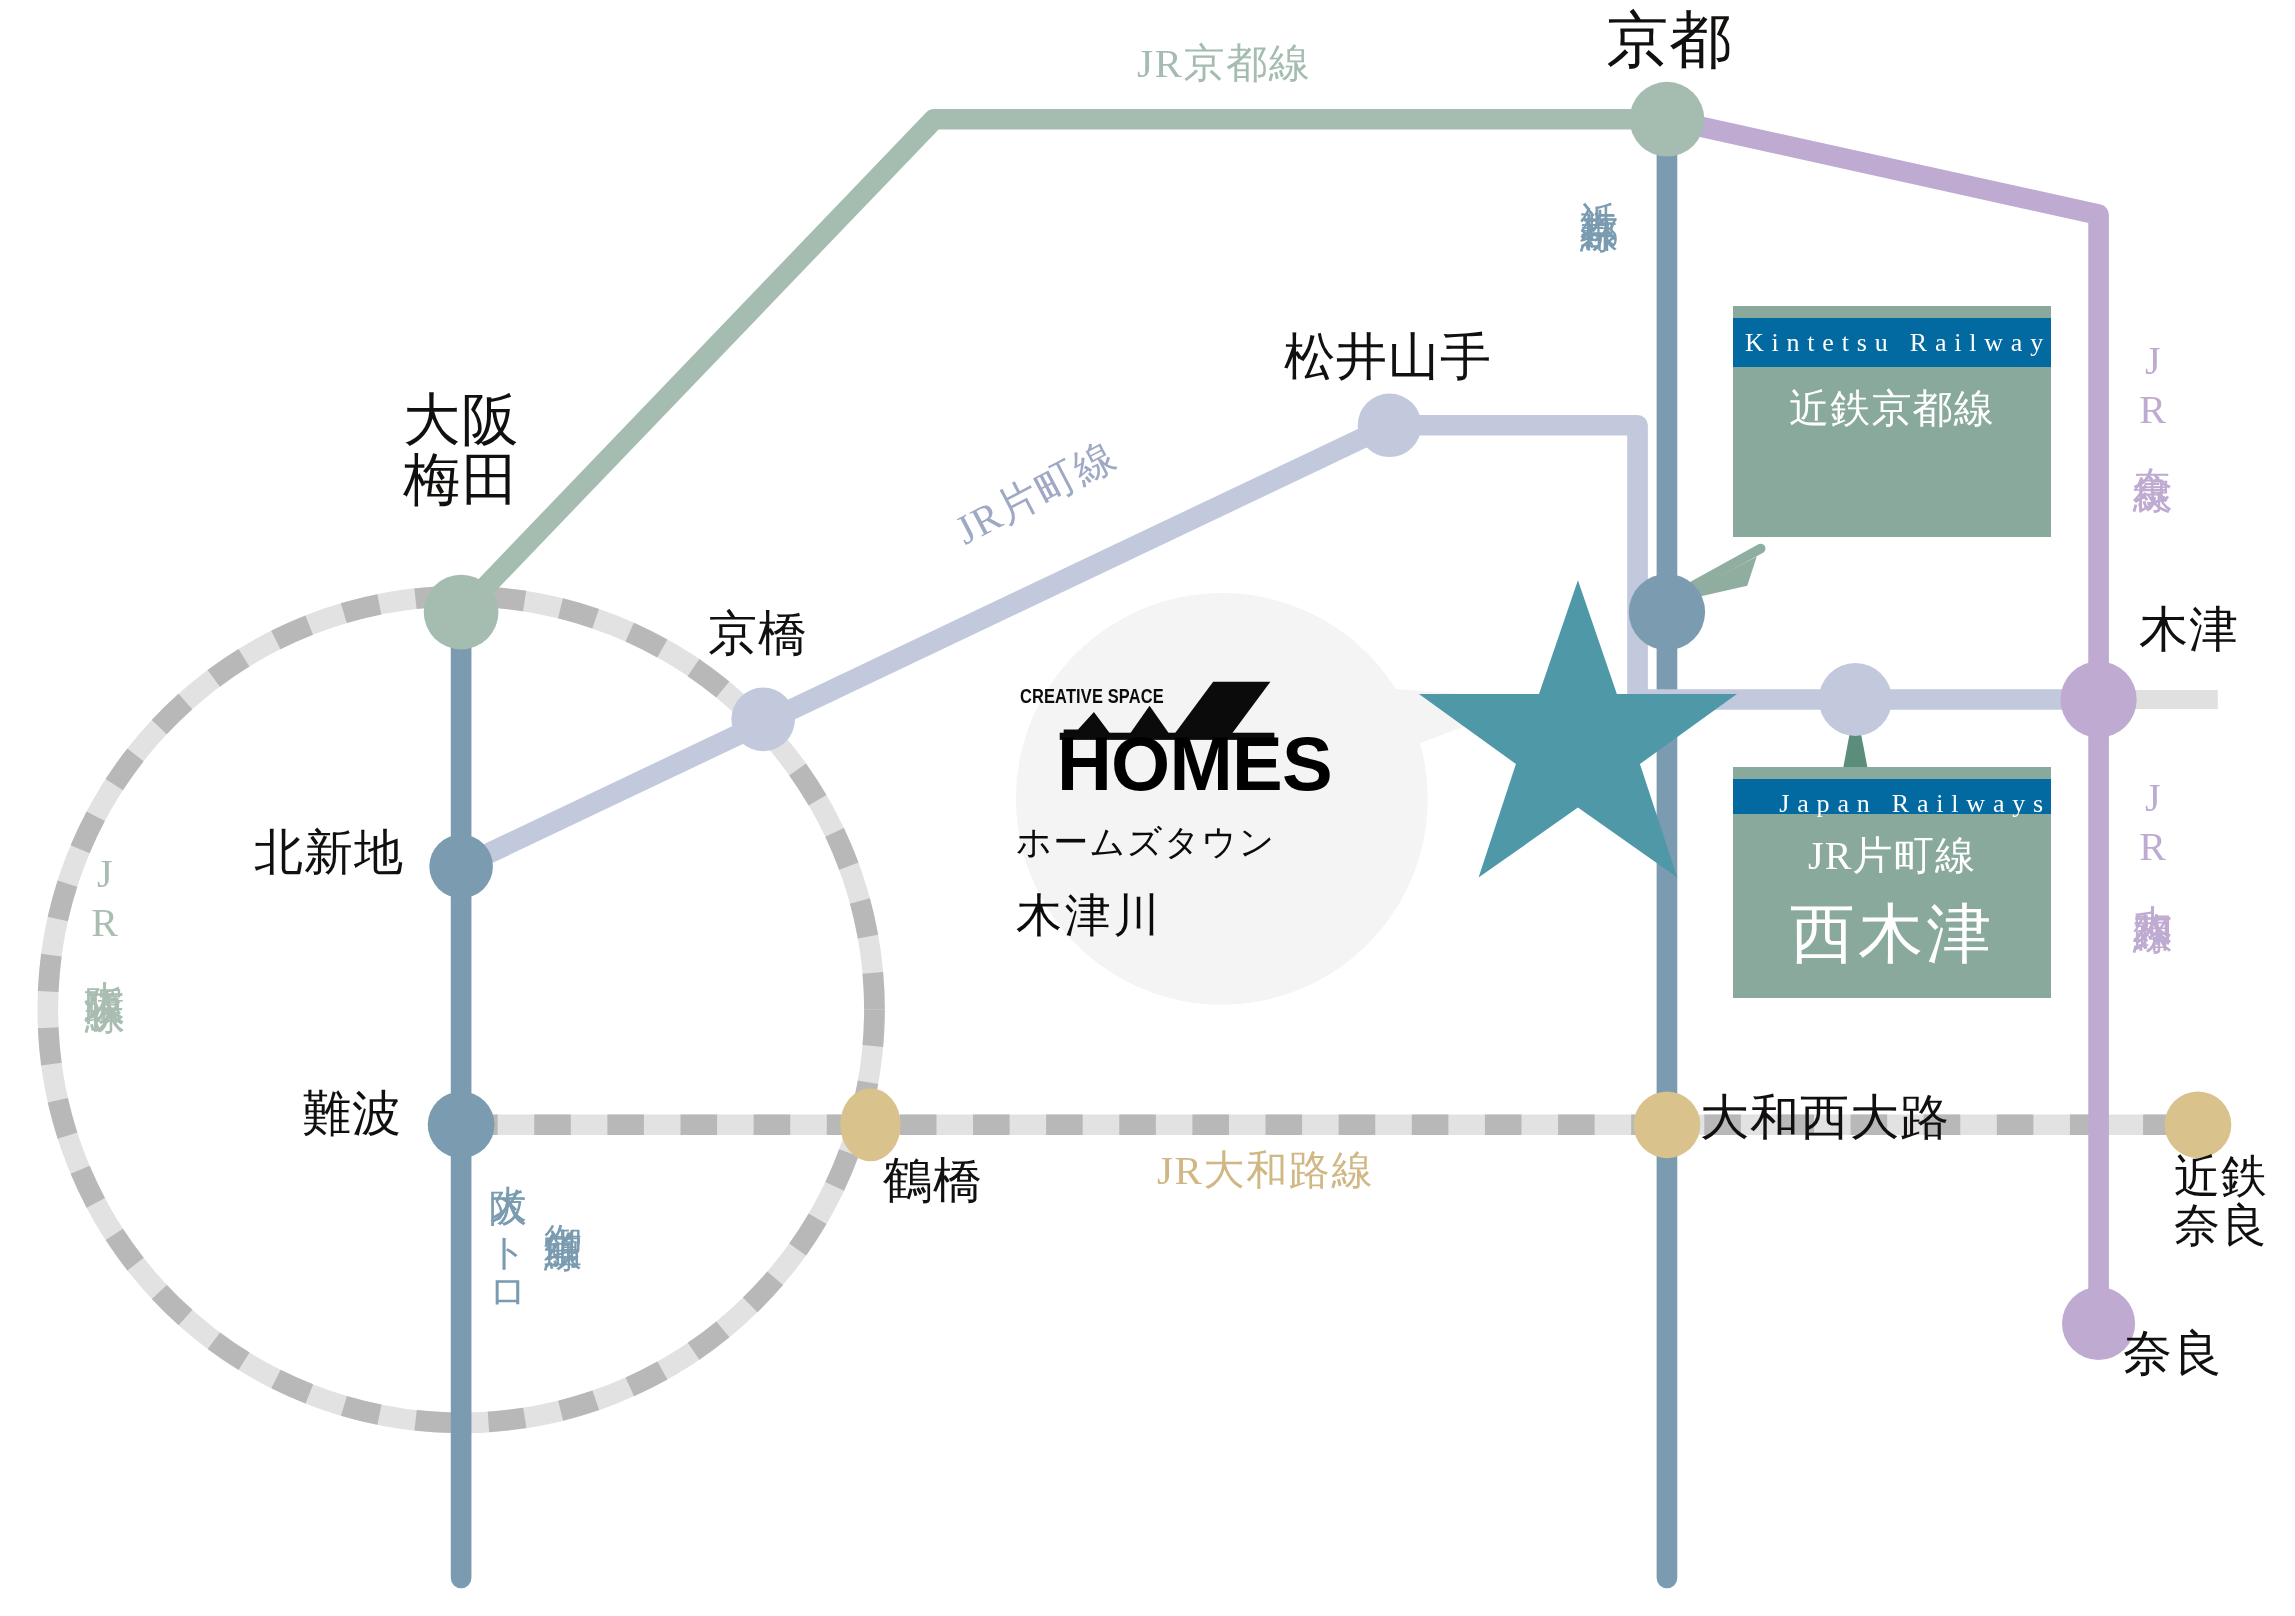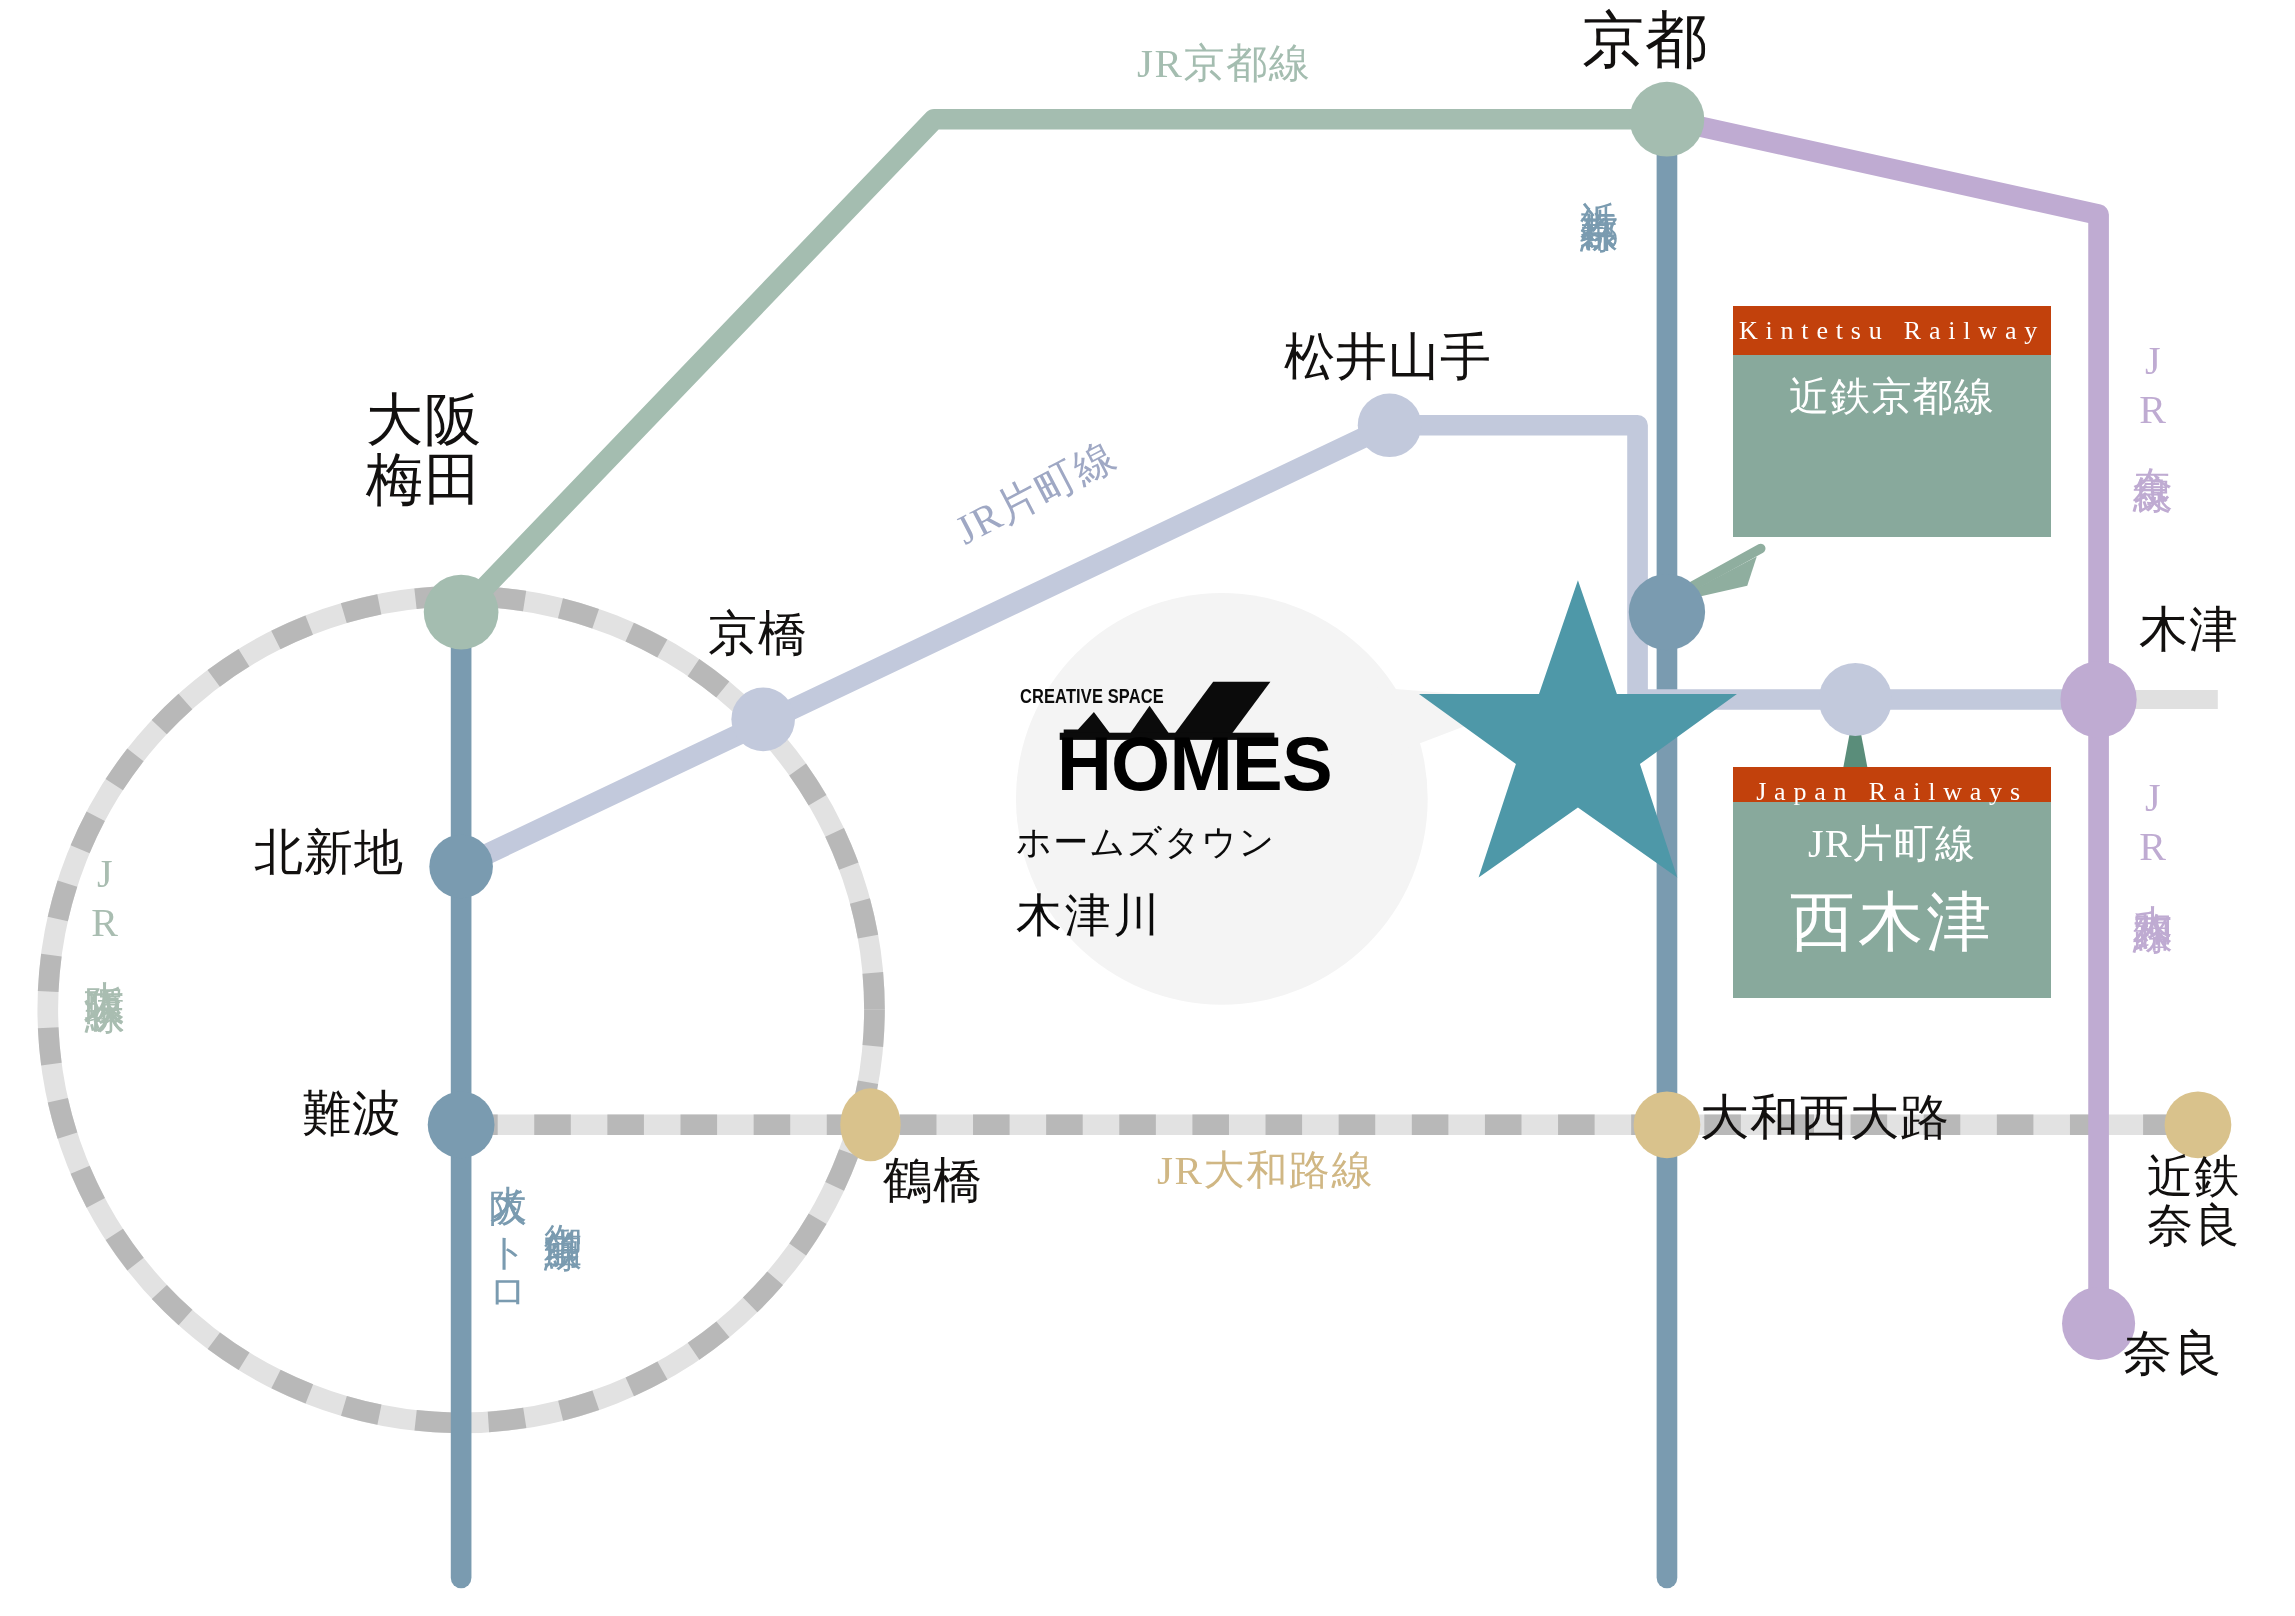--- a/index.html
+++ b/index.html
@@ -8,39 +8,40 @@
     width:2295px;height:1616px;overflow:hidden;position:relative;
   }
   #map{position:absolute;left:0;top:0;width:2295px;height:1616px;}
 
   
   .stn-label{
     position:absolute;color:#12100f;white-space:pre;
     font-family:"Liberation Serif","DejaVu Serif",serif;
     line-height:1.06;letter-spacing:.02em;
   }
-  .stn-label.ctr{text-align:left;}
+  .stn-label.ctr{text-align:center;}
 
   
   .line-label{
     position:absolute;white-space:pre;
     font-family:"Liberation Serif","DejaVu Serif",serif;
     letter-spacing:.04em;
   }
   .vert{
     writing-mode:vertical-rl;text-orientation:upright;
     line-height:1.08;letter-spacing:.10em;
   }
 
   
   .infobox{position:absolute;background:#88a99c;}
   .infobox .hdr{
-    background:#c2410c;color:#ffffff;text-align:center;
+    background:#0369a1;color:#ffffff;text-align:right;
     font-family:"Liberation Serif","DejaVu Serif",serif;
     letter-spacing:.30em;
+    margin-top:12px;
   }
   .infobox .ln{
     color:#ffffff;text-align:center;
     font-family:"Liberation Serif","DejaVu Serif",serif;
     letter-spacing:.03em;
   }
   .infobox .stn{
     color:#ffffff;text-align:center;
     font-family:"Liberation Serif","DejaVu Serif",serif;
     letter-spacing:.05em;

